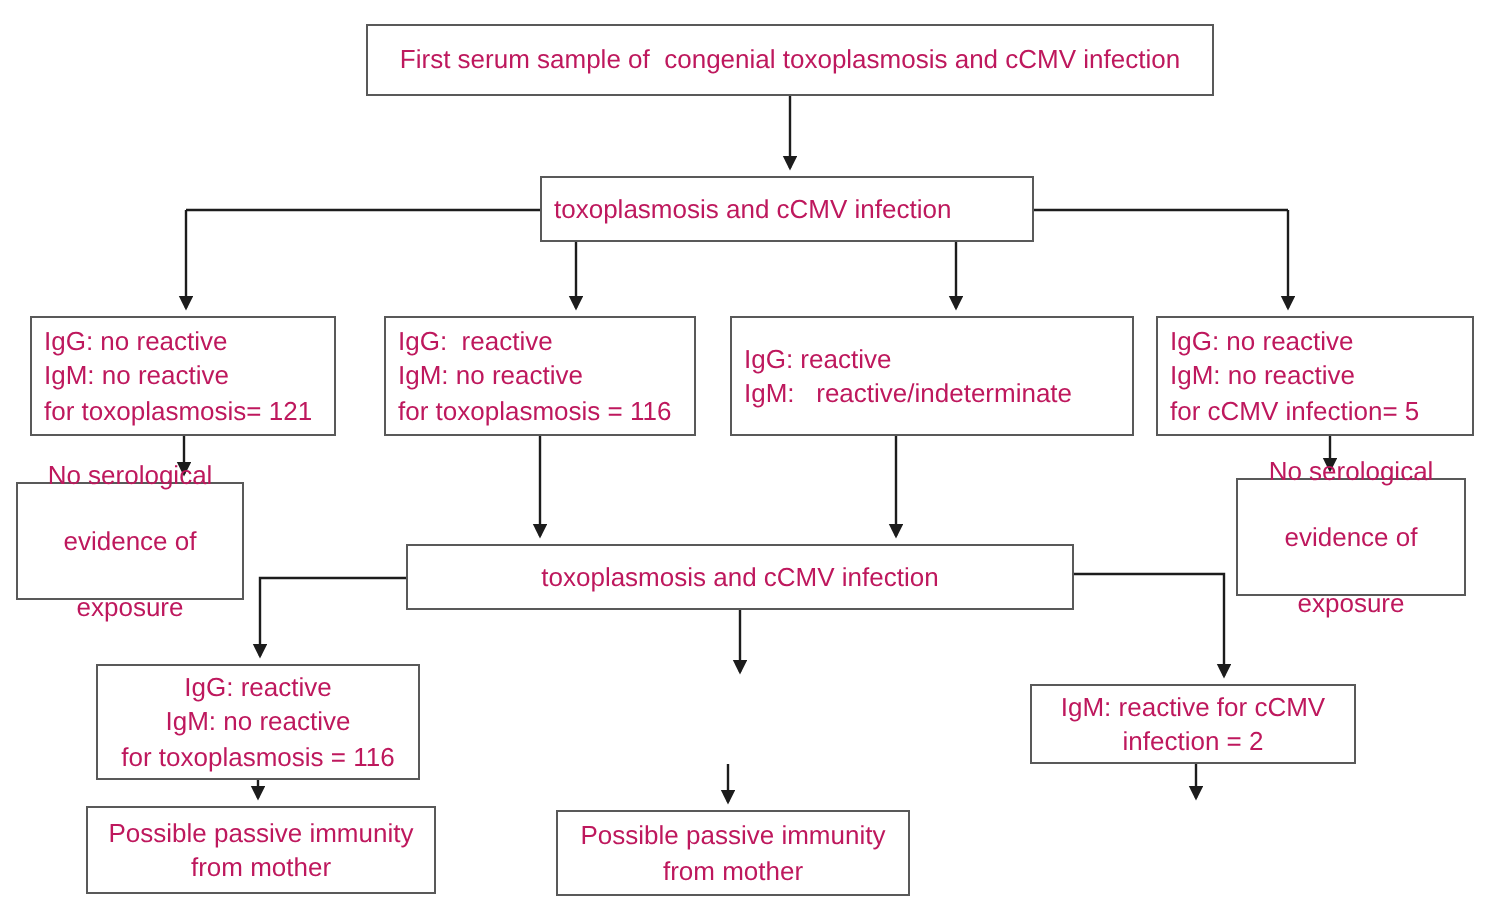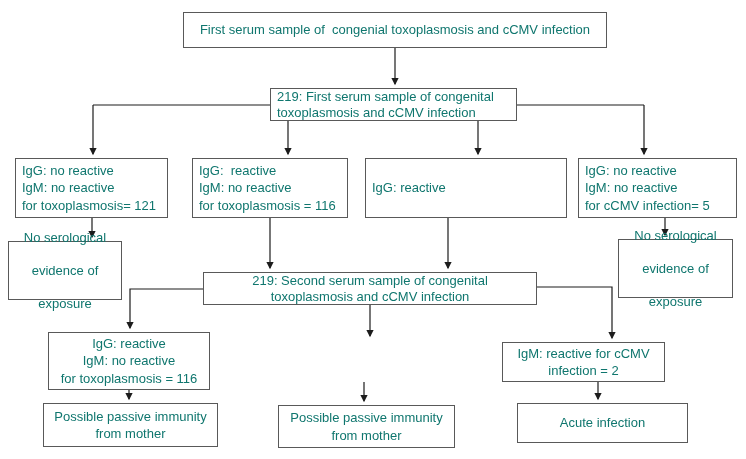--- a/index.html
+++ b/index.html
@@ -2,21 +2,21 @@
 <html><head>
 <meta charset="utf-8">
 <style>
   html, body { margin: 0; padding: 0; background: #ffffff; }
   .canvas {
     position: relative;
     width: 746px;
     height: 459px;
     background: #ffffff;
     font-family: "Liberation Sans", sans-serif;
-    color: #0f766e;
+    color: #be185d;
     overflow: hidden;
   }
   .connectors {
     position: absolute;
     left: 0; top: 0;
     width: 746px; height: 459px;
   }
   .box {
     position: absolute;
     box-sizing: border-box;
@@ -63,82 +63,78 @@
       <path d="M364,382 V401" marker-end="url(#arrow)"></path>
       <path d="M598,382 V399" marker-end="url(#arrow)"></path>
     </g>
   </svg>
 
   <div class="box ta-center" style="left:183px;top:12px;width:424px;height:36px">
     <div class="line">First serum sample of  congenial toxoplasmosis and cCMV infection</div>
   </div>
 
   <div class="box ta-left lh15" style="left:270px;top:88px;width:247px;height:33px">
-    <div class="line">219: First serum sample of congenital</div>
     <div class="line">toxoplasmosis and cCMV infection</div>
   </div>
 
   <div class="box ta-left" style="left:15px;top:158px;width:153px;height:60px">
     <div class="line">IgG: no reactive</div>
     <div class="line">IgM: no reactive</div>
     <div class="line">for toxoplasmosis= 121</div>
   </div>
 
   <div class="box ta-left" style="left:192px;top:158px;width:156px;height:60px">
     <div class="line">IgG:  reactive</div>
     <div class="line">IgM: no reactive</div>
     <div class="line">for toxoplasmosis = 116</div>
   </div>
 
   <div class="box ta-left" style="left:365px;top:158px;width:202px;height:60px">
     <div class="line">IgG: reactive</div>
+    <div class="line">IgM:   reactive/indeterminate</div>
   </div>
 
   <div class="box ta-left" style="left:578px;top:158px;width:159px;height:60px">
     <div class="line">IgG: no reactive</div>
     <div class="line">IgM: no reactive</div>
     <div class="line">for cCMV infection= 5</div>
   </div>
 
   <div class="box ta-center lh17" style="left:8px;top:241px;width:114px;height:59px">
     <div class="line">No serological</div>
     <div class="line">evidence of</div>
     <div class="line">exposure</div>
   </div>
 
   <div class="box ta-center lh15" style="left:203px;top:272px;width:334px;height:33px">
-    <div class="line">219: Second serum sample of congenital</div>
     <div class="line">toxoplasmosis and cCMV infection</div>
   </div>
 
   <div class="box ta-center lh17" style="left:618px;top:239px;width:115px;height:59px">
     <div class="line">No serological</div>
     <div class="line">evidence of</div>
     <div class="line">exposure</div>
   </div>
 
   <div class="box ta-center" style="left:48px;top:332px;width:162px;height:58px">
     <div class="line">IgG: reactive</div>
     <div class="line">IgM: no reactive</div>
     <div class="line">for toxoplasmosis = 116</div>
   </div>
 
 
-  <div class="box ta-center" style="left:502px;top:342px;width:163px;height:40px">
+  <div class="box ta-center" style="left:515px;top:342px;width:163px;height:40px">
     <div class="line">IgM: reactive for cCMV</div>
     <div class="line">infection = 2</div>
   </div>
 
   <div class="box ta-center" style="left:43px;top:403px;width:175px;height:44px">
     <div class="line">Possible passive immunity</div>
     <div class="line">from mother</div>
   </div>
 
   <div class="box ta-center" style="left:278px;top:405px;width:177px;height:43px">
     <div class="line">Possible passive immunity</div>
     <div class="line">from mother</div>
   </div>
 
-  <div class="box ta-center" style="left:517px;top:403px;width:171px;height:40px">
-    <div class="line">Acute infection</div>
-  </div>
 
 </div>
 
 </body></html>

